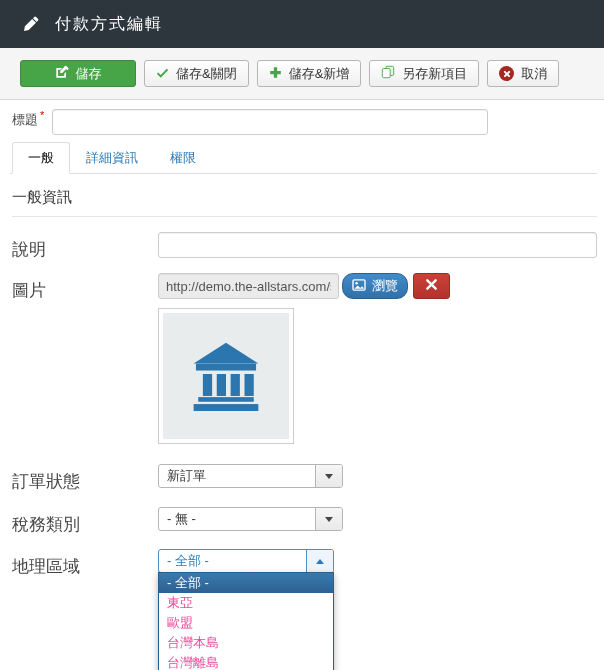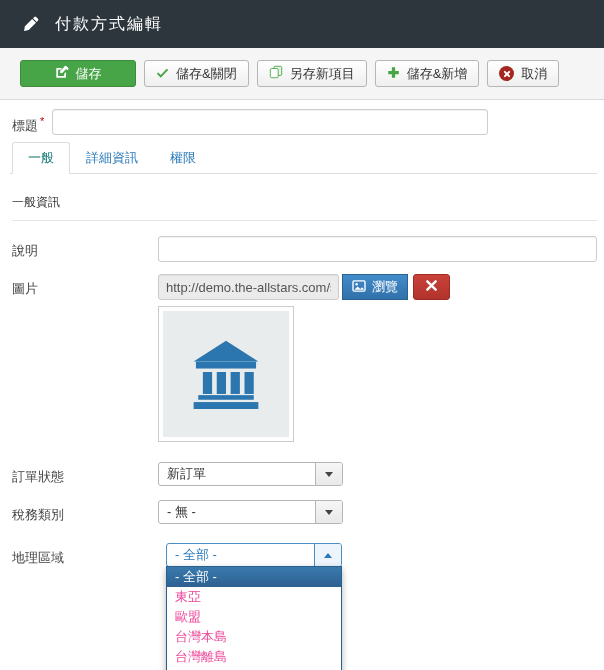--- a/index.html
+++ b/index.html
@@ -27,62 +27,62 @@
   .cancel-circle { width: 15px; height: 15px; border-radius: 50%; background: #a42722;
     position: relative; display: inline-block; }
   .cancel-circle::before, .cancel-circle::after { content: ""; position: absolute;
     left: 3.5px; top: 6.6px; width: 8px; height: 1.8px; background: #fff; border-radius: 1px; }
   .cancel-circle::before { transform: rotate(45deg); }
   .cancel-circle::after  { transform: rotate(-45deg); }
 
   
   .content { padding: 0 7px 0 10px; }
 
-  .title-row { margin: 9px 0 0 2px; display: flex; align-items: flex-end; }
+  .title-row { margin: 9px 0 0 2px; display: flex; align-items: flex-start; }
   .title-row .lbl { font-size: 13px; color: #444; margin-right: 8px; }
   .req { color: #c00; font-size: 11px; vertical-align: super; margin-left: 2px; }
   input[type=text] { height: 26px; border: 1px solid #ccc; border-radius: 3px;
     padding: 0 7px; font-size: 13px; color: #555; font-family: inherit;
     box-shadow: inset 0 1px 1px rgba(0,0,0,.06); outline: none; }
   .title-input { width: 436px; }
 
   .tabs { display: flex; border-bottom: 1px solid #ddd; margin-top: 7px; padding-left: 2px; }
   .tab { padding: 6px 15px; font-size: 13px; color: #2a7ab9; cursor: pointer;
     margin-bottom: -1px; border: 1px solid transparent; }
   .tab.active { background: #fff; border-color: #ddd; border-bottom-color: #fff;
-    border-radius: 3px 3px 0 0; color: #0f766e; cursor: default; }
-
-  .section-heading { margin: 20px 0 0 2px; font-size: 12px; font-weight: 400;
+    border-radius: 3px 3px 0 0; color: #000000; cursor: default; }
+
+  .section-heading { margin: 14px 0 0 2px; font-size: 15px; font-weight: 400;
     color: #333; padding-bottom: 9px; border-bottom: 1px solid #e5e5e5; }
 
   .row { display: flex; align-items: flex-start; }
-  .row > .lbl { width: 148px; flex: 0 0 148px; font-size: 13px; color: #444; padding: 6px 0 0 2px; }
+  .row > .lbl { width: 148px; flex: 0 0 148px; font-size: 17px; color: #444; padding: 6px 0 0 2px; }
 
   .desc-row { margin-top: 15px; }
   .desc-input { flex: 1; margin-right: 0; width: 437px; }
 
   .img-row { margin-top: 12px; }
   .url-input { width: 181px; background: #ebebeb; color: #555; }
   .btn-browse { height: 26px; display: inline-flex; align-items: center; gap: 6px;
     margin-left: 3px; padding: 0 9px; font-size: 13px; color: #fff; cursor: pointer;
     background: linear-gradient(#428bca, #3071a9); border: 1px solid #2a618f;
-    border-radius: 0; font-family: inherit; }
+    border-radius: 11px; font-family: inherit; }
   .btn-remove { height: 26px; width: 37px; margin-left: 5px; cursor: pointer;
     background: linear-gradient(#c9423a, #b2332c); border: 1px solid #9e2a24;
     border-radius: 3px; display: inline-flex; align-items: center; justify-content: center; }
 
   .preview-row { margin-top: 6px; }
   .preview-box { margin-left: 148px; width: 136px; height: 136px; border: 1px solid #ccc;
     background: #fff; padding: 4px; }
   .preview-inner { width: 126px; height: 126px; background: #e9eced; display: flex;
     align-items: center; justify-content: center; }
 
   .select-row { margin-top: 20px; }
   .select-row.tax { margin-top: 14px; }
-  .select-row.geo { margin-top: 19px; gap: 8px; }
+  .select-row.geo { margin-top: 13px; }
   .fake-select { width: 185px; height: 24px; border: 1px solid #b5b5b5; border-radius: 3px;
     background: #fff; display: flex; align-items: center; justify-content: space-between;
     font-size: 13px; color: #333; cursor: pointer; }
   .fake-select .val { padding-left: 8px; }
   .fake-select .arrow-seg { width: 27px; align-self: stretch; border-left: 1px solid #b5b5b5;
     background: linear-gradient(#f6f6f6, #e9e9e9); display: flex; align-items: center;
     justify-content: center; border-radius: 0 2px 2px 0; }
   .caret-down { width: 0; height: 0; border-left: 4px solid transparent;
     border-right: 4px solid transparent; border-top: 5px solid #444; }
   .caret-up { width: 0; height: 0; border-left: 4px solid transparent;
@@ -129,35 +129,35 @@
       <span>
         <svg width="13" height="13" viewBox="0 0 16 16">
             <path fill="#46a546" d="M5.8 11 2.7 7.9 1 9.6l4.8 4.8L15 5l-1.7-1.7z"></path>
           </svg>
       </span>
       <span>儲存&amp;關閉</span>
     </button>
 
     <button class="btn">
       <span>
+        <svg width="13" height="13" viewBox="0 0 16 16">
+            <path fill="#46a546" d="M6 1.5h4V6h4.5v4H10v4.5H6V10H1.5V6H6z"></path>
+          </svg>
+      </span>
+      <span>儲存&amp;新增</span>
+    </button>
+
+    <button class="btn">
+      <span>
         <svg width="14" height="14" viewBox="0 0 16 16">
             <rect x="5.5" y="1.5" width="9" height="10.5" rx="1.5" fill="#eaf4ea" stroke="#46a546"></rect>
             <rect x="1.5" y="4" width="9" height="10.5" rx="1.5" fill="#fff" stroke="#46a546"></rect>
           </svg>
       </span>
       <span>另存新項目</span>
-    </button>
-
-    <button class="btn">
-      <span>
-        <svg width="13" height="13" viewBox="0 0 16 16">
-            <path fill="#46a546" d="M6 1.5h4V6h4.5v4H10v4.5H6V10H1.5V6H6z"></path>
-          </svg>
-      </span>
-      <span>儲存&amp;新增</span>
     </button>
 
     <button class="btn">
       <span class="cancel-circle"></span>
       <span>取消</span>
     </button>
   </div>
 
   <div class="content">
 

